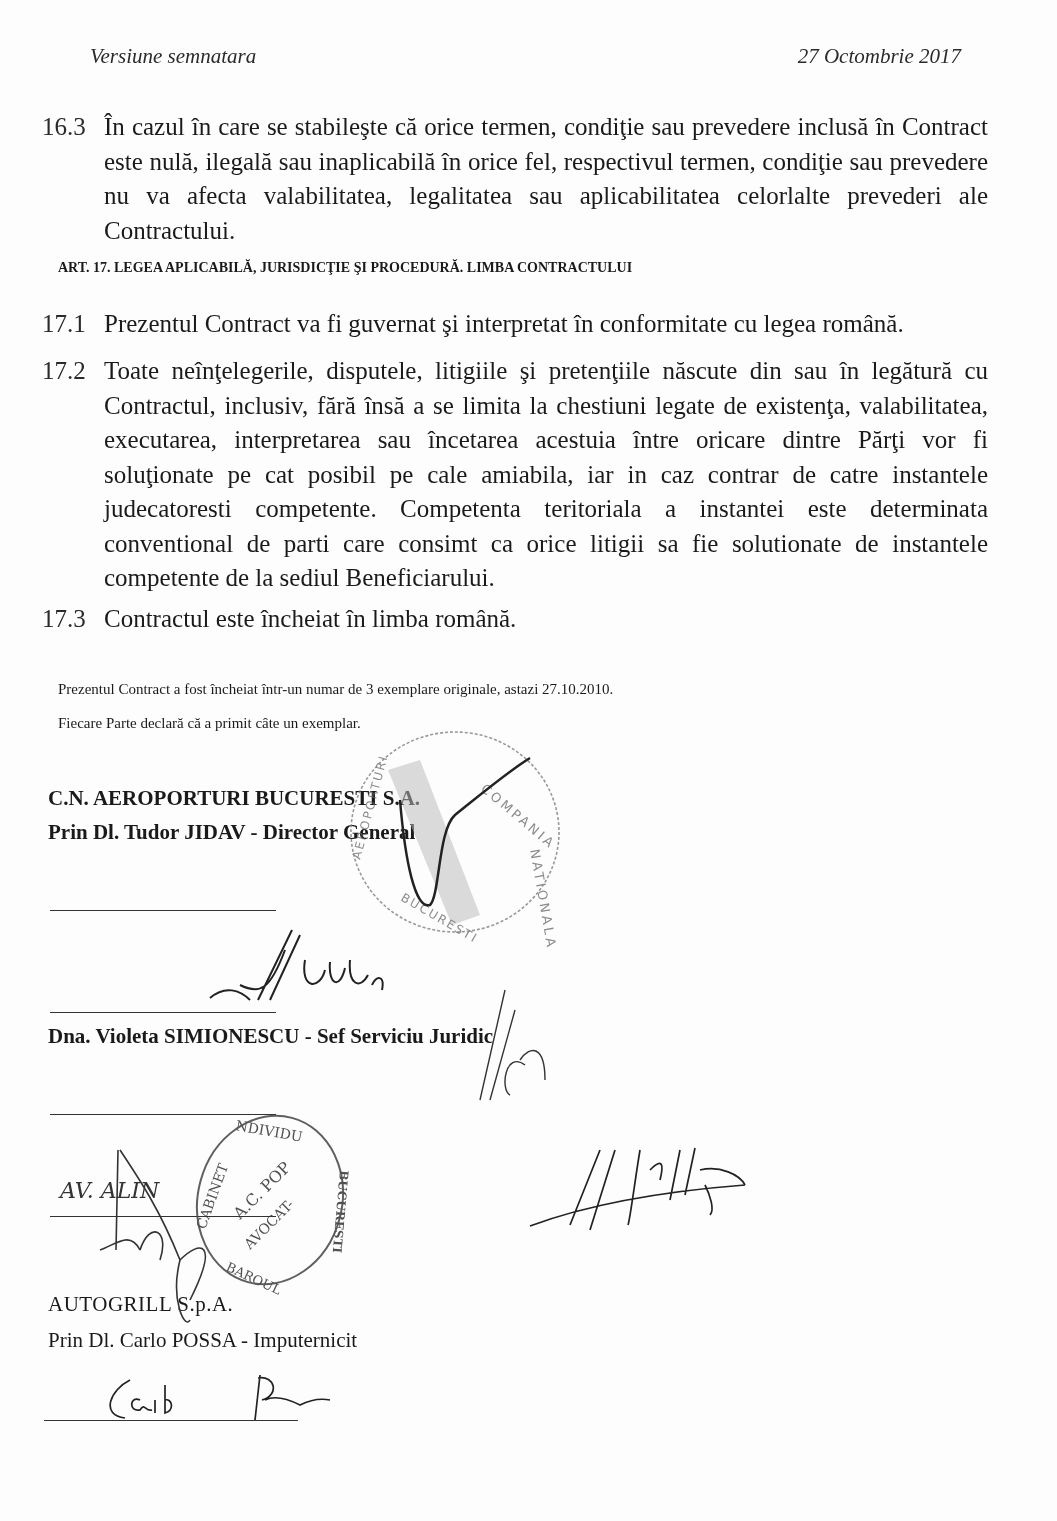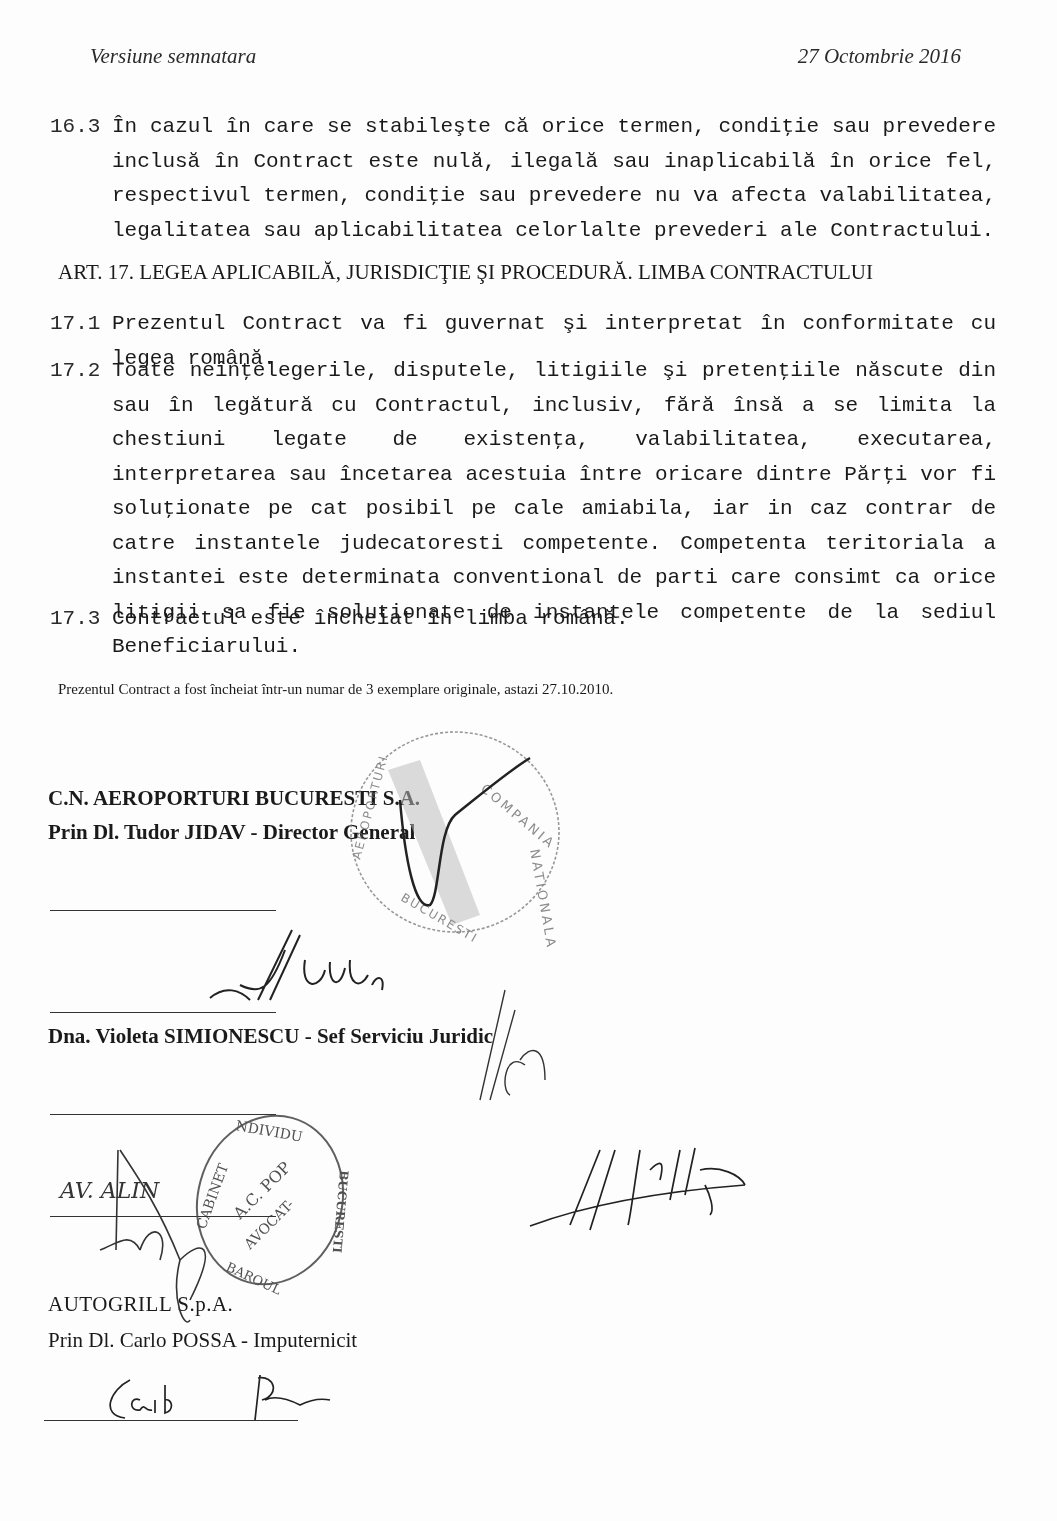--- a/index.html
+++ b/index.html
@@ -2,37 +2,37 @@
 <html><head>
 <meta charset="utf-8">
 <style>
   html, body { margin: 0; padding: 0; background: #ffffff; }
   body { width: 1057px; height: 1521px; position: relative; overflow: hidden;
          font-family: "Liberation Serif", "DejaVu Serif", serif; color: #1a1a1a; }
   .page { position: absolute; left: 0; top: 0; width: 1057px; height: 1521px; background: #fdfdfd; }
   .hdr { position: absolute; top: 44px; font-style: italic; font-size: 21px; color: #2a2a2a; }
   .hdr-left { left: 90px; }
   .hdr-right { right: 96px; }
-  .clause { position: absolute; left: 50px; width: 946px; font-size: 21px; line-height: 34.5px; font-family: Liberation Mono, monospace; }
+  .clause { position: absolute; left: 42px; width: 946px; font-size: 25px; line-height: 34.5px; }
   .clause .num { position: absolute; left: 0; top: 0; width: 60px; color: #2a2a2a; }
   .clause .txt { margin-left: 62px; text-align: justify; }
-  .art { position: absolute; left: 58px; top: 260px; font-size: 21px; font-weight: normal; letter-spacing: 0px; white-space: nowrap; }
+  .art { position: absolute; left: 58px; top: 260px; font-size: 14px; font-weight: bold; letter-spacing: 0px; white-space: nowrap; }
   .closing { position: absolute; left: 58px; width: 950px; font-size: 15px; line-height: 34px; }
   .sig-text { position: absolute; left: 48px; font-size: 21px; font-weight: bold; white-space: nowrap; }
   .sig-text.plain { font-weight: normal; }
   .line { position: absolute; height: 0; border-top: 1.5px solid #333; }
   svg.overlay { position: absolute; left: 0; top: 0; width: 1057px; height: 1521px; pointer-events: none; }
 </style>
 </head>
 <body>
 
 <div class="page">
 
   <div class="hdr hdr-left">Versiune semnatara</div>
-  <div class="hdr hdr-right">27 Octombrie 2016</div>
+  <div class="hdr hdr-right">27 Octombrie 2017</div>
 
   <div class="clause" style="top:110px;">
     <span class="num">16.3</span>
     <div class="txt">În cazul în care se stabileşte că orice termen, condiţie sau prevedere inclusă în Contract este nulă, ilegală sau inaplicabilă în orice fel, respectivul termen, condiţie sau prevedere nu va afecta valabilitatea, legalitatea sau aplicabilitatea celorlalte prevederi ale Contractului.</div>
   </div>
 
   <div class="art">ART. 17.  LEGEA APLICABILĂ, JURISDICŢIE ŞI PROCEDURĂ. LIMBA CONTRACTULUI</div>
 
   <div class="clause" style="top:307px;">
     <span class="num">17.1</span>
@@ -44,20 +44,21 @@
     <div class="txt">Toate neînţelegerile, disputele, litigiile şi pretenţiile născute din sau în legătură cu Contractul, inclusiv, fără însă a se limita la chestiuni legate de existenţa, valabilitatea, executarea, interpretarea sau încetarea acestuia între oricare dintre Părţi vor fi soluţionate pe cat posibil pe cale amiabila, iar in caz contrar de catre instantele judecatoresti competente. Competenta teritoriala a instantei este determinata conventional de parti care consimt ca orice litigii sa fie solutionate de instantele competente de la sediul Beneficiarului.</div>
   </div>
 
   <div class="clause" style="top:602px;">
     <span class="num">17.3</span>
     <div class="txt">Contractul este încheiat în limba română.</div>
   </div>
 
   <div class="closing" style="top:672px;">
     <div>Prezentul Contract a fost încheiat într-un numar de 3 exemplare originale, astazi 27.10.2010.</div>
+    <div>Fiecare Parte declară că a primit câte un exemplar.</div>
   </div>
 
   <div class="sig-text" style="top:786px;">C.N. AEROPORTURI BUCURESTI S.A.</div>
   <div class="sig-text" style="top:820px;">Prin Dl. Tudor JIDAV - Director General</div>
 
   <div class="line" style="left:50px; top:910px; width:226px;"></div>
 
   <div class="line" style="left:50px; top:1012px; width:226px;"></div>
   <div class="sig-text" style="top:1024px;">Dna. Violeta SIMIONESCU - Sef Serviciu Juridic</div>
 

